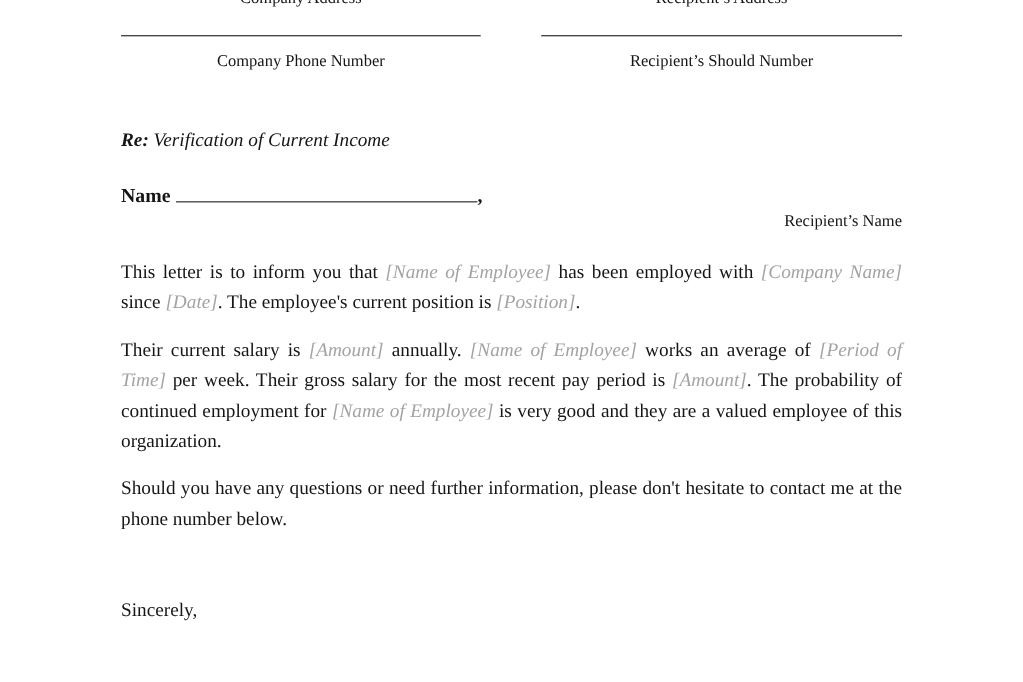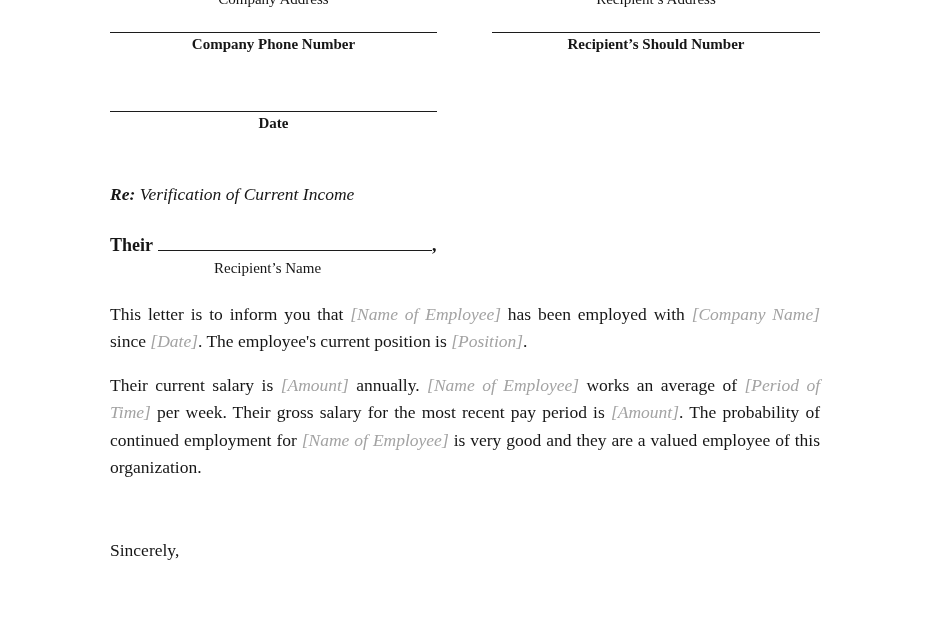--- a/index.html
+++ b/index.html
@@ -22,21 +22,21 @@
   .caption {
     font-size: 15px;
     line-height: 16px;
     text-align: center;
     white-space: nowrap;
   }
   .row-captions { margin-top: -9px; }   
   .row-rules { margin-top: 25px; }
   .row-date  { margin-top: 59px; }
   .rule { border-top: 1.4px solid var(--line, #1c1c1c); height: 0; }
-  .rule-caption { margin-top: 3px; font-weight: bold; }
+  .rule-caption { margin-top: 15px; }
 
   
   .re-line {
     margin-top: 50px;
     font-size: 17.5px;
     line-height: 27px;
     font-style: italic;
   }
   .re-line strong { font-weight: bold; }
 
@@ -47,21 +47,21 @@
     display: inline-block;
     width: 274px;
     height: 14px;
     margin-left: 5px;
     border-bottom: 1.6px solid var(--line, #1c1c1c);
     vertical-align: baseline;
   }
   .dear-comma { font-weight: bold; font-size: 18px; }
   .dear-caption {
     margin-top: 4px;
-    text-align: left;
+    text-align: right;
     padding-left: 104px;
   }
 
   
   .para {
     margin-top: 16px;
     font-size: 17.5px;
     line-height: 27.4px;
     text-align: justify;
   }
@@ -89,36 +89,30 @@
       <div class="col-left" data-name="company-phone-field">
         <div class="rule" data-name="company-phone-line"></div>
         <div class="caption rule-caption" data-name="company-phone-label">Company Phone Number</div>
       </div>
       <div class="col-right" data-name="recipient-phone-field">
         <div class="rule" data-name="recipient-phone-line"></div>
         <div class="caption rule-caption" data-name="recipient-phone-label">Recipient’s Should Number</div>
       </div>
     </div>
 
-    <div class="form-row row-date" data-name="date-field-row">
-      <div class="col-left" data-name="date-field">
-        <div class="rule" data-name="date-line"></div>
-        <div class="caption rule-caption" data-name="date-label">Date</div>
-      </div>
-      <div class="col-right" data-name="date-row-spacer"></div>
-    </div>
 
     <p class="re-line" data-name="subject-line"><strong data-name="subject-prefix">Re:</strong><span data-name="subject-text"> Verification of Current Income</span></p>
 
     <div class="dear-block" data-name="salutation-block">
-      <span class="dear-word" data-name="salutation-word">Their</span><span class="dear-blank" data-name="recipient-name-line"></span><span class="dear-comma" data-name="salutation-comma">,</span>
+      <span class="dear-word" data-name="salutation-word">Name</span><span class="dear-blank" data-name="recipient-name-line"></span><span class="dear-comma" data-name="salutation-comma">,</span>
       <div class="caption dear-caption" data-name="recipient-name-label">Recipient’s Name</div>
     </div>
 
     <div data-name="letter-body">
         <p class="para" data-name="paragraph"><span class="txt" data-name="text-run">This letter is to inform you that </span><span class="ph" data-name="placeholder-field">[Name of Employee]</span><span class="txt" data-name="text-run"> has been employed with </span><span class="ph" data-name="placeholder-field">[Company Name]</span><span class="txt" data-name="text-run"> since </span><span class="ph" data-name="placeholder-field">[Date]</span><span class="txt" data-name="text-run">. The employee's current position is </span><span class="ph" data-name="placeholder-field">[Position]</span><span class="txt" data-name="text-run">.</span></p>
         <p class="para" data-name="paragraph"><span class="txt" data-name="text-run">Their current salary is </span><span class="ph" data-name="placeholder-field">[Amount]</span><span class="txt" data-name="text-run"> annually. </span><span class="ph" data-name="placeholder-field">[Name of Employee]</span><span class="txt" data-name="text-run"> works an average of </span><span class="ph" data-name="placeholder-field">[Period of Time]</span><span class="txt" data-name="text-run"> per week. Their gross salary for the most recent pay period is </span><span class="ph" data-name="placeholder-field">[Amount]</span><span class="txt" data-name="text-run">. The probability of continued employment for </span><span class="ph" data-name="placeholder-field">[Name of Employee]</span><span class="txt" data-name="text-run"> is very good and they are a valued employee of this organization.</span></p>
+        <p class="para" data-name="paragraph"><span class="txt" data-name="text-run">Should you have any questions or need further information, please don't hesitate to contact me at the phone number below.</span></p>
       </div>
 
     <p class="closing" data-name="closing-line">Sincerely,</p>
 
   </div>
 </div>
 
 </body></html>

